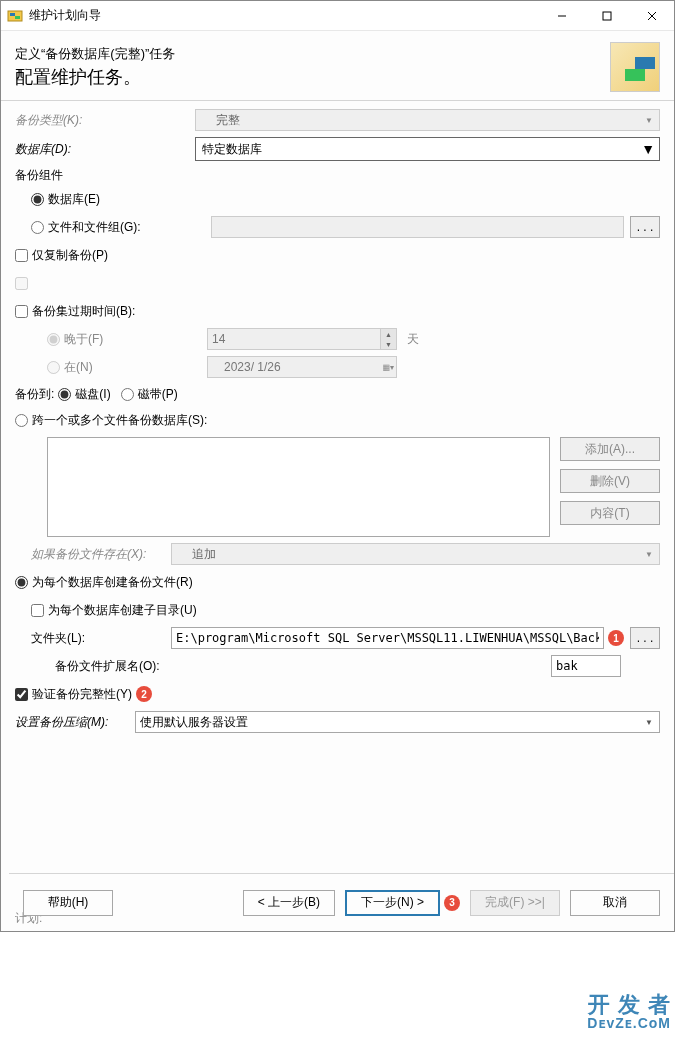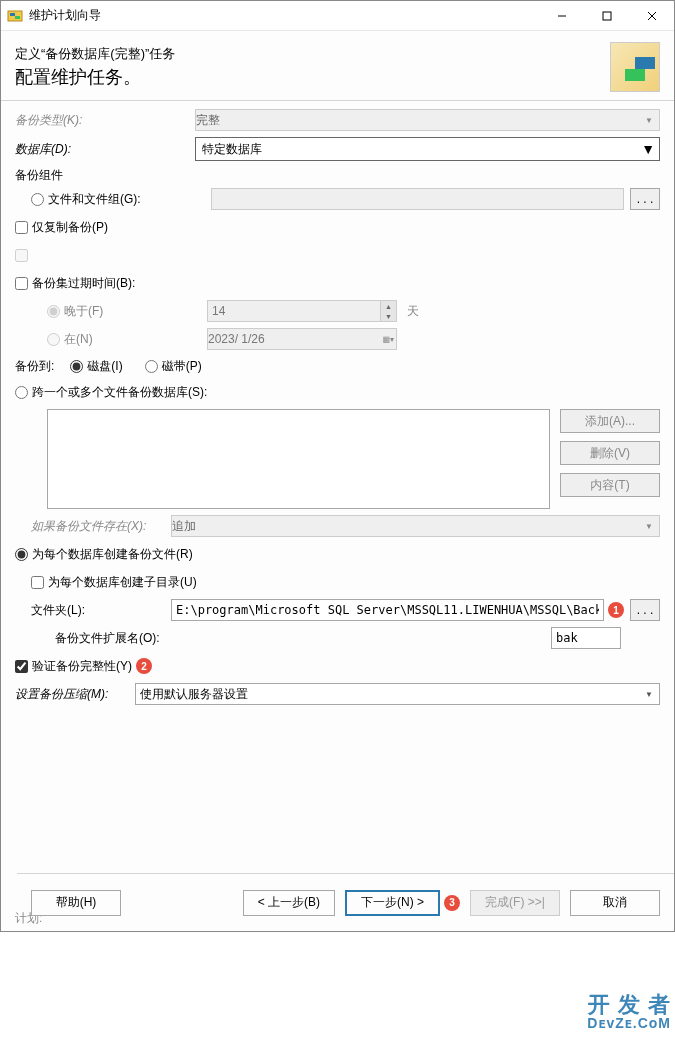--- a/index.html
+++ b/index.html
@@ -21,44 +21,44 @@
 .row { display: flex; align-items: center; margin-bottom: 6px; min-height: 22px; }
 .lbl { width: 180px; color: #000; white-space: nowrap; font-style: italic; }
 .lbl.disabled, .disabled { color: #888; }
 .ctrl { flex: 1; }
 select, input[type=text], .txtbox { height: 22px; border: 1px solid #a7a7a7; background: #fff; padding: 0 4px; font-family: inherit; font-size: 12px; }
 select:disabled, input:disabled { background: #efefef; color: #777; border-color: #ccc; }
 input[type=radio], input[type=checkbox] { margin-right: 4px; vertical-align: middle; accent-color: #333; }
 .group-title { margin: 6px 0 4px 0; }
 .indent { margin-left: 16px; }
 .indent2 { margin-left: 32px; }
-.backup-to-line { display: flex; align-items: center; gap: 16px; margin: 8px 0 6px 0; }
+.backup-to-line { display: flex; align-items: center; gap: 4px; margin: 8px 0 6px 0; }
 .span-label { margin-right: 10px; }
 .list-box { border: 1px solid #a7a7a7; height: 100px; background: #fff; }
 .side-btn { width: 100px; height: 24px; border: 1px solid #a7a7a7; background: #efefef; color: #888; margin-bottom: 8px; display: flex; align-items: center; justify-content: center; }
 .dots-btn { width: 30px; height: 22px; border: 1px solid #a7a7a7; background: #efefef; display: flex; align-items: center; justify-content: center; margin-left: 6px; }
 .num-box { width: 190px; height: 22px; border: 1px solid #ccc; background: #efefef; display: flex; align-items: center; padding: 0 4px; color: #777; position: relative; }
 .spin { position: absolute; right: 0; top: 0; bottom: 0; width: 16px; display: flex; flex-direction: column; border-left: 1px solid #ccc; }
 .spin div { flex: 1; display: flex; align-items: center; justify-content: center; font-size: 7px; color: #666; background: #e5e5e5; }
-.date-box { width: 190px; height: 22px; border: 1px solid #ccc; background: #efefef; display: flex; align-items: center; padding: 0 0; color: #777; position: relative; }
+.date-box { width: 190px; height: 22px; border: 1px solid #ccc; background: #efefef; display: flex; align-items: center; padding: 0 16px; color: #777; position: relative; }
 .date-box .dd { position: absolute; right: 2px; font-size: 8px; color: #888; }
 .badge { display: inline-flex; width: 16px; height: 16px; border-radius: 50%; background: #e74c3c; color: #fff; font-size: 10px; align-items: center; justify-content: center; margin-left: 4px; font-weight: bold; }
 .plan-area { position: absolute; left: 14px; right: 14px; bottom: 0; }
 .plan-label { color: #888; margin-bottom: 4px; }
 .plan-row { display: flex; gap: 10px; margin-bottom: 10px; }
 .plan-box { flex: 1; height: 22px; border: 1px solid #ccc; background: #efefef; color: #777; display: flex; align-items: center; padding: 0 6px; }
 .plan-btn { width: 100px; height: 24px; border: 1px solid #a7a7a7; background: #efefef; color: #888; display: flex; align-items: center; justify-content: center; }
-.footer { height: 58px; display: flex; align-items: center; padding: 0 14px; gap: 10px; border-top: 1px solid #d5d5d5; position: absolute; bottom: 0; left: 16px; right: 0; justify-content: flex-start; }
+.footer { height: 58px; display: flex; align-items: center; padding: 0 14px; gap: 10px; border-top: 1px solid #d5d5d5; position: absolute; bottom: 0; left: 8px; right: 0; justify-content: flex-start; }
 .btn { height: 26px; padding: 0 14px; border: 1px solid #a7a7a7; background: #fdfdfd; display: flex; align-items: center; justify-content: center; font-size: 12px; min-width: 90px; }
 .btn.primary { border: 2px solid #2a7ab0; }
 .btn.disabled { color: #999; border-color: #ccc; background: #efefef; }
 .spacer { flex: 1; }
 .dropdown-big { flex: 1; height: 24px; border: 1px solid #666; background: #fff; display: flex; align-items: center; padding: 0 6px; position: relative; }
 .dropdown-big .arrow { position: absolute; right: 4px; font-size: 14px; }
-.sel-disabled { flex: 1; height: 22px; border: 1px solid #ccc; background: #efefef; color: #666; display: flex; align-items: center; padding: 0 0; position: relative; }
+.sel-disabled { flex: 1; height: 22px; border: 1px solid #ccc; background: #efefef; color: #666; display: flex; align-items: center; padding: 0 20px; position: relative; }
 .sel-disabled .arrow { position: absolute; right: 6px; font-size: 8px; color: #888; }
 .watermark { position: absolute; right: 4px; bottom: 10px; font-size: 22px; color: #2a7ab0; font-weight: bold; letter-spacing: 1px; pointer-events: none; opacity: 0.9; line-height: 1; text-align: right; }
 .watermark .sm { font-size: 14px; display: block; }
 .full-sel { width: 100%; height: 22px; border: 1px solid #a7a7a7; background: #fff; padding: 0 4px; display: flex; align-items: center; position: relative; }
 .full-sel .arrow { position: absolute; right: 6px; font-size: 8px; color: #555; }
 </style>
 </head>
 <body>
 
 <div class="window">
@@ -113,20 +113,23 @@
       <div class="lbl">数据库(D):</div>
       <div class="dropdown-big">
         <span>特定数据库</span>
         <span class="arrow">▼</span>
       </div>
     </div>
 
     <div class="group-title">备份组件</div>
     <div class="indent">
       <div class="row">
+        <label><input type="radio" name="comp" checked="" style=""><span>数据库(E)</span></label>
+      </div>
+      <div class="row">
         <label style="width:180px;"><input type="radio" name="comp" style=""><span>文件和文件组(G):</span></label>
         <input type="text" class="ctrl" disabled="" style="flex: 1 1 0%;">
         <div class="dots-btn">
             <span>. . .</span>
           </div>
       </div>
     </div>
 
     <div class="row">
       <label><input type="checkbox" style=""><span>仅复制备份(P)</span></label>

